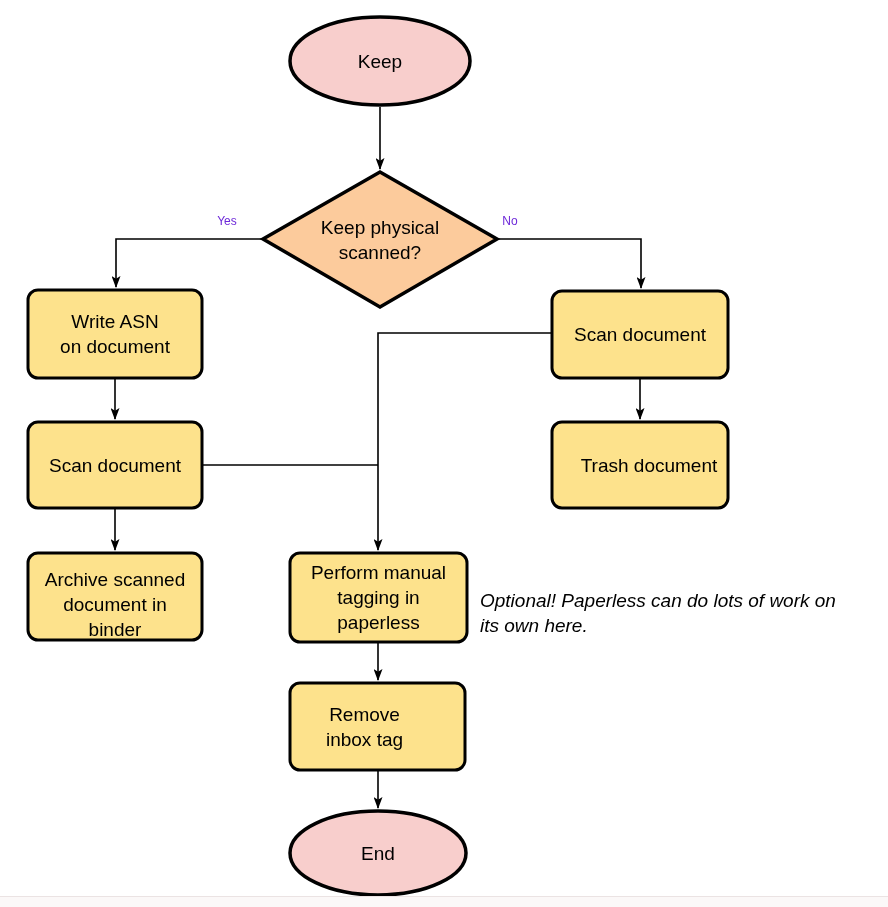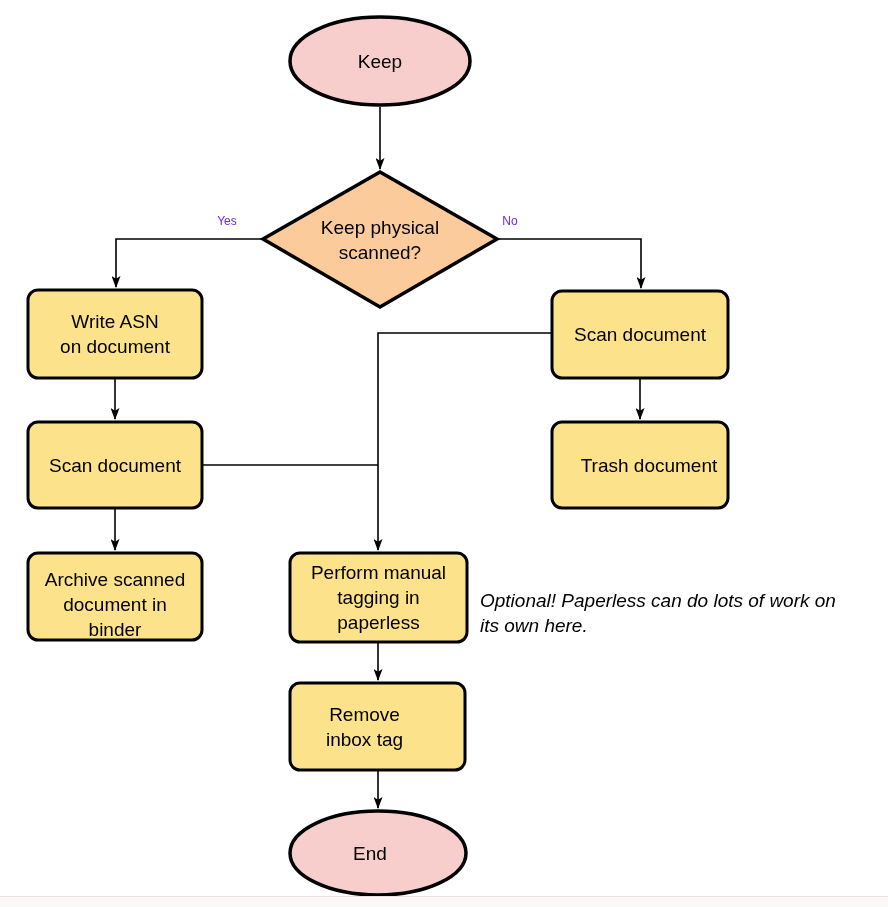--- a/index.html
+++ b/index.html
@@ -136,21 +136,21 @@
 
   <div class="node-label" style="left:563px; top:422px; width:172px; height:86px;">Trash document</div>
 
   <div class="node-label" style="left:290px; top:553px; width:177px; height:89px;">Perform manual
 tagging in
 paperless</div>
 
   <div class="node-label" style="left:290px; top:683px; width:149px; height:87px;">Remove
 inbox tag</div>
 
-  <div class="node-label" style="left:282px; top:811px; width:176px; height:84px;text-align:center;">End</div>
+  <div class="node-label" style="left:290px; top:811px; width:176px; height:84px;text-align:center;">End</div>
 
   <div class="edge-label" style="left:196px; top:210px; width:62px;">Yes</div>
 
   <div class="edge-label" style="left:480px; top:210px; width:60px;">No</div>
 
   <div class="annotation">Optional! Paperless can do lots of work on
 its own here.</div>
 
   <div class="window-edge-below"></div>
   <div class="window-edge-line"></div>

